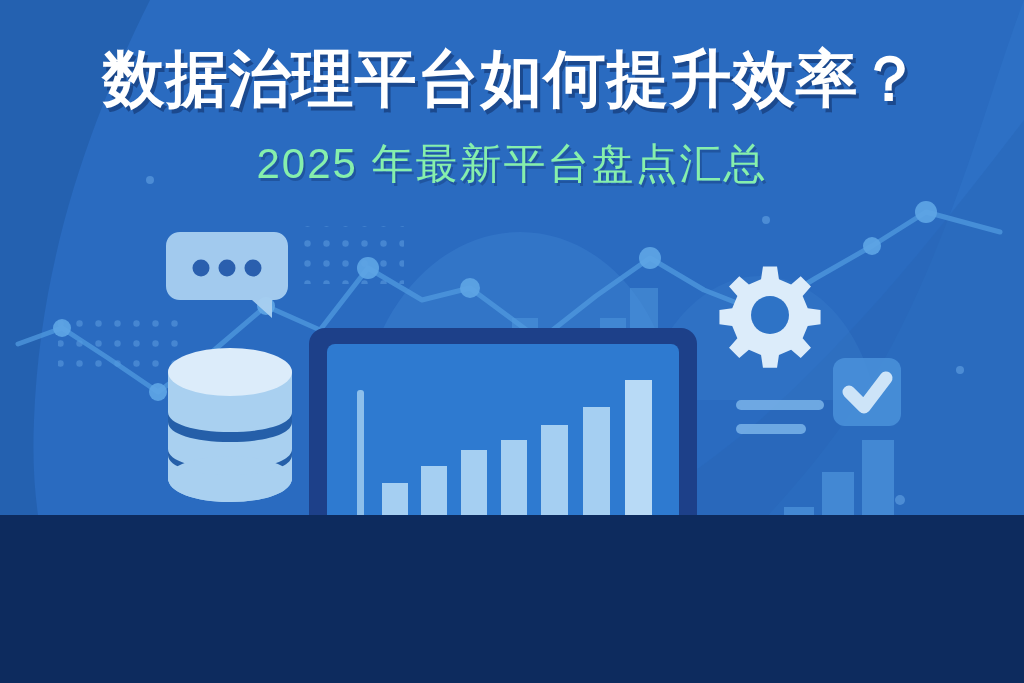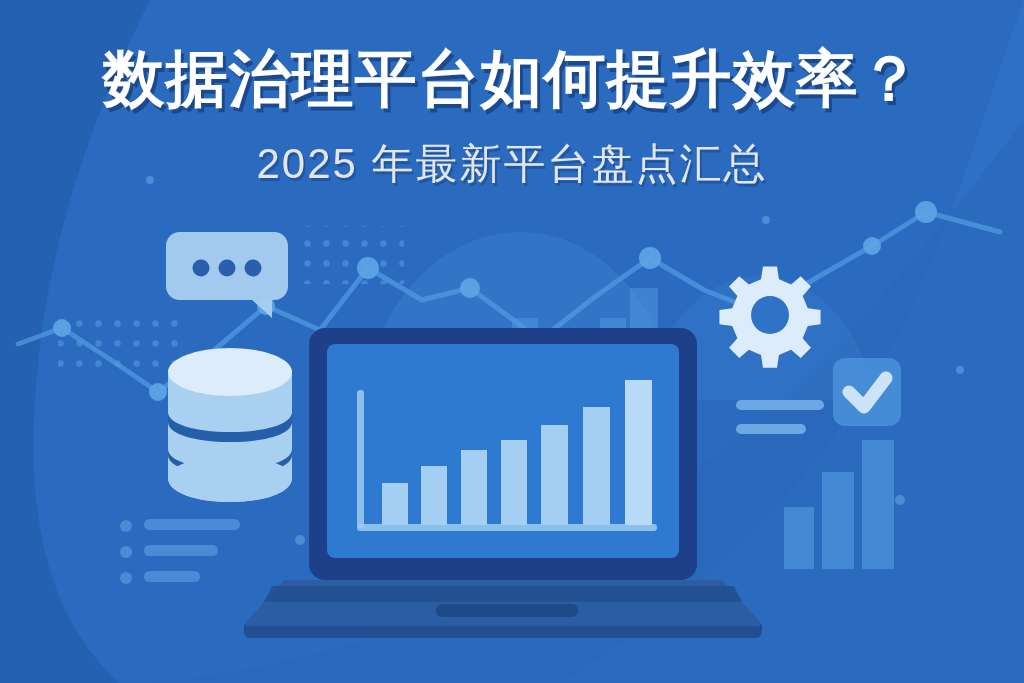--- a/index.html
+++ b/index.html
@@ -3,21 +3,21 @@
 <meta charset="utf-8">
 <style>
   html, body {
     margin: 0;
     padding: 0;
     background: #0d2b5e;
   }
   #poster {
     position: relative;
     width: 1024px;
-    height: 683px;
+    height: 515px;
     overflow: hidden;
     font-family: "Liberation Sans", "DejaVu Sans", sans-serif;
     background: #2a6bc0;
   }
   #bg-svg, #fg-svg {
     position: absolute;
     left: 0;
     top: 0;
     width: 1024px;
     height: 683px;
@@ -46,21 +46,21 @@
     white-space: nowrap;
   }
   #subtitle {
     position: absolute;
     top: 141px;
     left: 0;
     width: 1024px;
     text-align: center;
     font-size: 42px;
     font-weight: normal;
-    color: #e5e5e5;
+    color: #86efac;
     letter-spacing: 2px;
     line-height: 1.1;
     text-shadow: 2px 3px 0 rgba(14,45,100,0.35);
     white-space: nowrap;
   }
 </style>
 </head>
 <body>
 
 <div id="poster">

